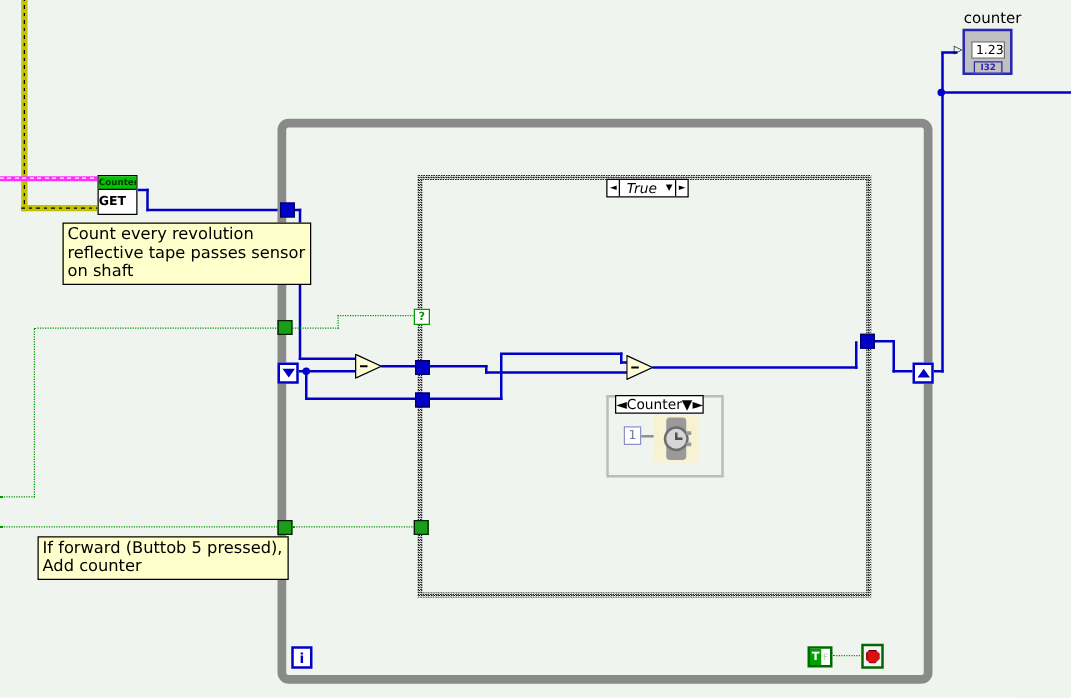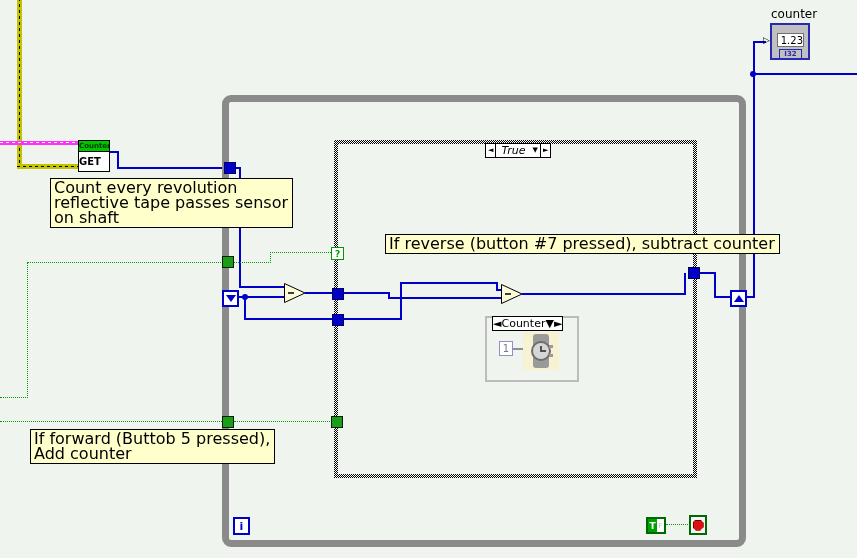--- a/index.html
+++ b/index.html
@@ -37,21 +37,21 @@
   .t-green{background:#1A9E1A;}
   .t-q{background:#fff;border:1px solid #009900;color:#009900;font-size:9px;font-weight:bold;
        display:flex;align-items:center;justify-content:center;width:13px;height:13px;}
   .sr{position:absolute;width:17px;height:17px;border:2px solid #0000C8;background:#fff;
       box-sizing:border-box;display:flex;align-items:center;justify-content:center;}
   .tri-down{width:0;height:0;border-left:5px solid transparent;border-right:5px solid transparent;
       border-top:7px solid #0000C8;}
   .tri-up{width:0;height:0;border-left:5px solid transparent;border-right:5px solid transparent;
       border-bottom:7px solid #0000C8;}
   .comment{position:absolute;background:#FFFFCC;border:1px solid #000;padding:1px 4px 2px 3px;
-      font-size:16px;line-height:15px;white-space:pre-line;width:max-content;}
+      font-size:13px;line-height:15px;white-space:pre-line;width:max-content;}
   
   .getnode{position:absolute;left:78px;top:140px;width:32px;height:32px;border:1px solid #000;
       box-sizing:border-box;background:#fff;}
   .getnode .hdr{height:10px;background:#00C400;border-bottom:1px solid #000;font-size:7px;
       font-weight:bold;color:#003800;text-align:center;line-height:10px;overflow:hidden;}
   .getnode .body{font-size:10px;font-weight:bold;text-align:left;line-height:19px;}
   
   .ind{position:absolute;left:770px;top:23px;width:40px;height:37px;border:2px solid #2828B0;
       background:#C0C0C0;box-sizing:border-box;}
   .ind .val{position:absolute;left:5px;top:8px;width:27px;height:14px;background:#fff;
@@ -216,21 +216,20 @@
   <div class="ind-label">counter</div>
   <div class="ind-arrow">▷</div>
   <div class="ind">
     <div class="val">1.23</div>
     <div class="typ">I32</div>
   </div>
 
   <div class="comment" style="left:50px;top:178px;">Count every revolution
 reflective tape passes sensor
 on shaft</div>
-  <div class="comment" style="left:385px;top:234px;">If reverse (button #7 pressed), subtract counter</div>
   <div class="comment" style="left:30px;top:429px;">If forward  (Buttob 5  pressed),
 Add counter</div>
 
   <div class="iterm">i</div>
   <div class="gdh" style="left:666px;top:524px;width:24px;"></div>
   <div class="tconst">
     <div class="t">T</div>
     <div class="f">F</div>
   </div>
   <div class="stopterm">

